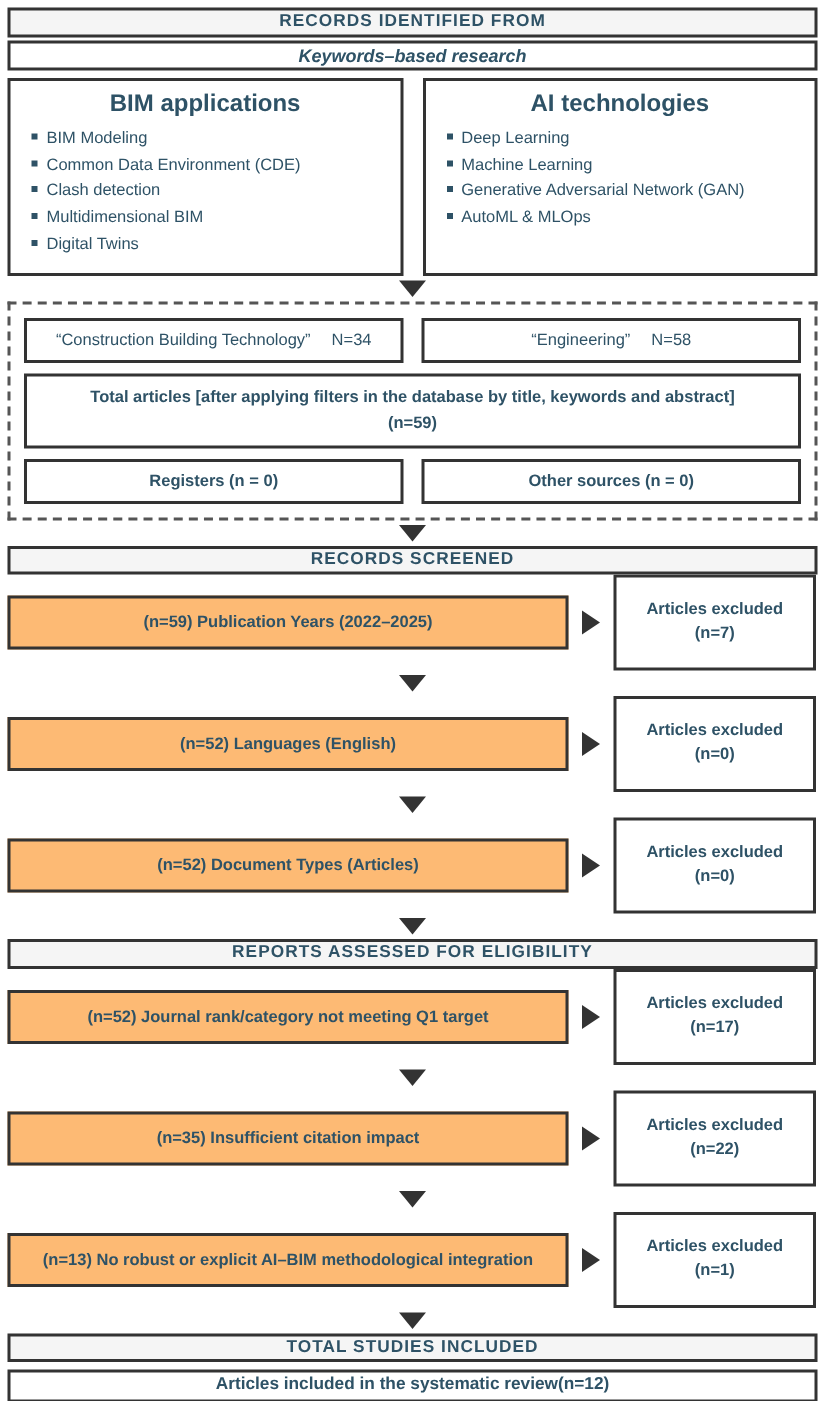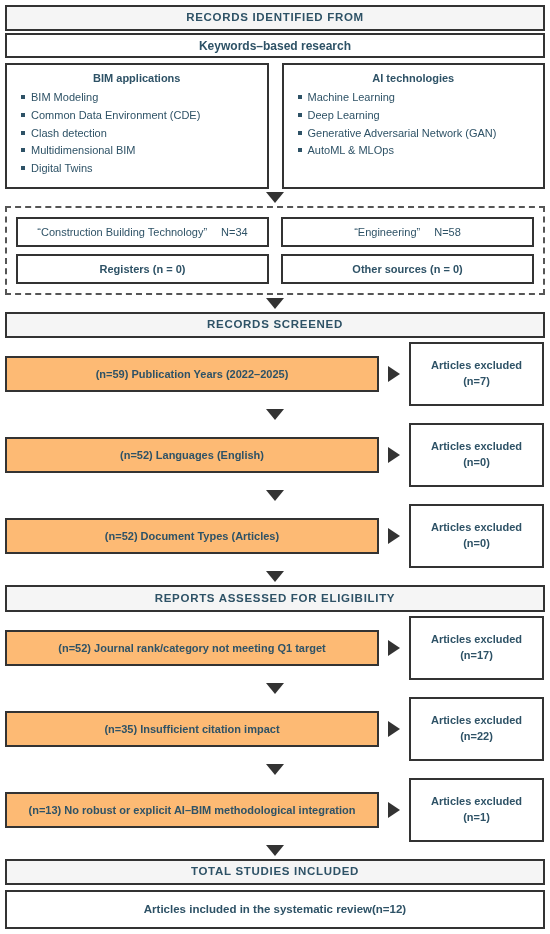--- a/index.html
+++ b/index.html
@@ -47,39 +47,39 @@
   }
   .arrow-right {
     width: 0; height: 0;
     border-top: 8px solid transparent;
     border-bottom: 8px solid transparent;
     border-left: 12px solid #333333;
     flex: 0 0 auto;
   }
 
   
-  .kw-box { height: 30px; font-weight: bold; font-size: 12px; margin-top: 2px; }
+  .kw-box { height: 30px; font-weight: bold; font-size: 12px; margin-top: 2px; font-style: italic; }
 
   .two-col {
     display: flex;
     width: 540px;
     gap: 13px;
     margin-top: 5px;
   }
   .cat-box {
     flex: 1 1 0;
     border: 2px solid #333333;
     background: #ffffff;
     padding: 7px 0 9px 0;
     min-height: 113px;
   }
   .cat-title {
     text-align: center;
     font-weight: bold;
-    font-size: 11px;
+    font-size: 16px;
     margin-bottom: 5px;
   }
   .cat-list { list-style: none; padding-left: 14px; }
   .cat-list li {
     font-size: 11px;
     line-height: 1.62;
     display: flex;
     align-items: baseline;
     gap: 6px;
   }
@@ -217,25 +217,25 @@
           <span>Digital Twins</span>
         </li>
       </ul>
     </div>
 
     <div class="cat-box">
       <div class="cat-title">AI technologies</div>
       <ul class="cat-list">
         <li>
           <span class="bullet"></span>
+          <span>Deep Learning</span>
+        </li>
+        <li>
+          <span class="bullet"></span>
           <span>Machine Learning</span>
-        </li>
-        <li>
-          <span class="bullet"></span>
-          <span>Deep Learning</span>
         </li>
         <li>
           <span class="bullet"></span>
           <span>Generative Adversarial Network (GAN)</span>
         </li>
         <li>
           <span class="bullet"></span>
           <span>AutoML &amp; MLOps</span>
         </li>
       </ul>
@@ -251,20 +251,24 @@
       <div class="src-box">
         <span>“Construction Building Technology”</span>
         <span class="n-lbl">N=34</span>
       </div>
       <div class="src-box">
         <span>“Engineering”</span>
         <span class="n-lbl">N=58</span>
       </div>
     </div>
 
+    <div class="total-box">
+      <span>Total articles [after applying filters in the database by title, keywords and abstract]</span>
+      <span>(n=59)</span>
+    </div>
 
     <div class="src-row">
       <div class="src-box bold">Registers (n = 0)</div>
       <div class="src-box bold">Other sources (n = 0)</div>
     </div>
 
   </div>
 
   <div class="arrow-down"></div>
 

